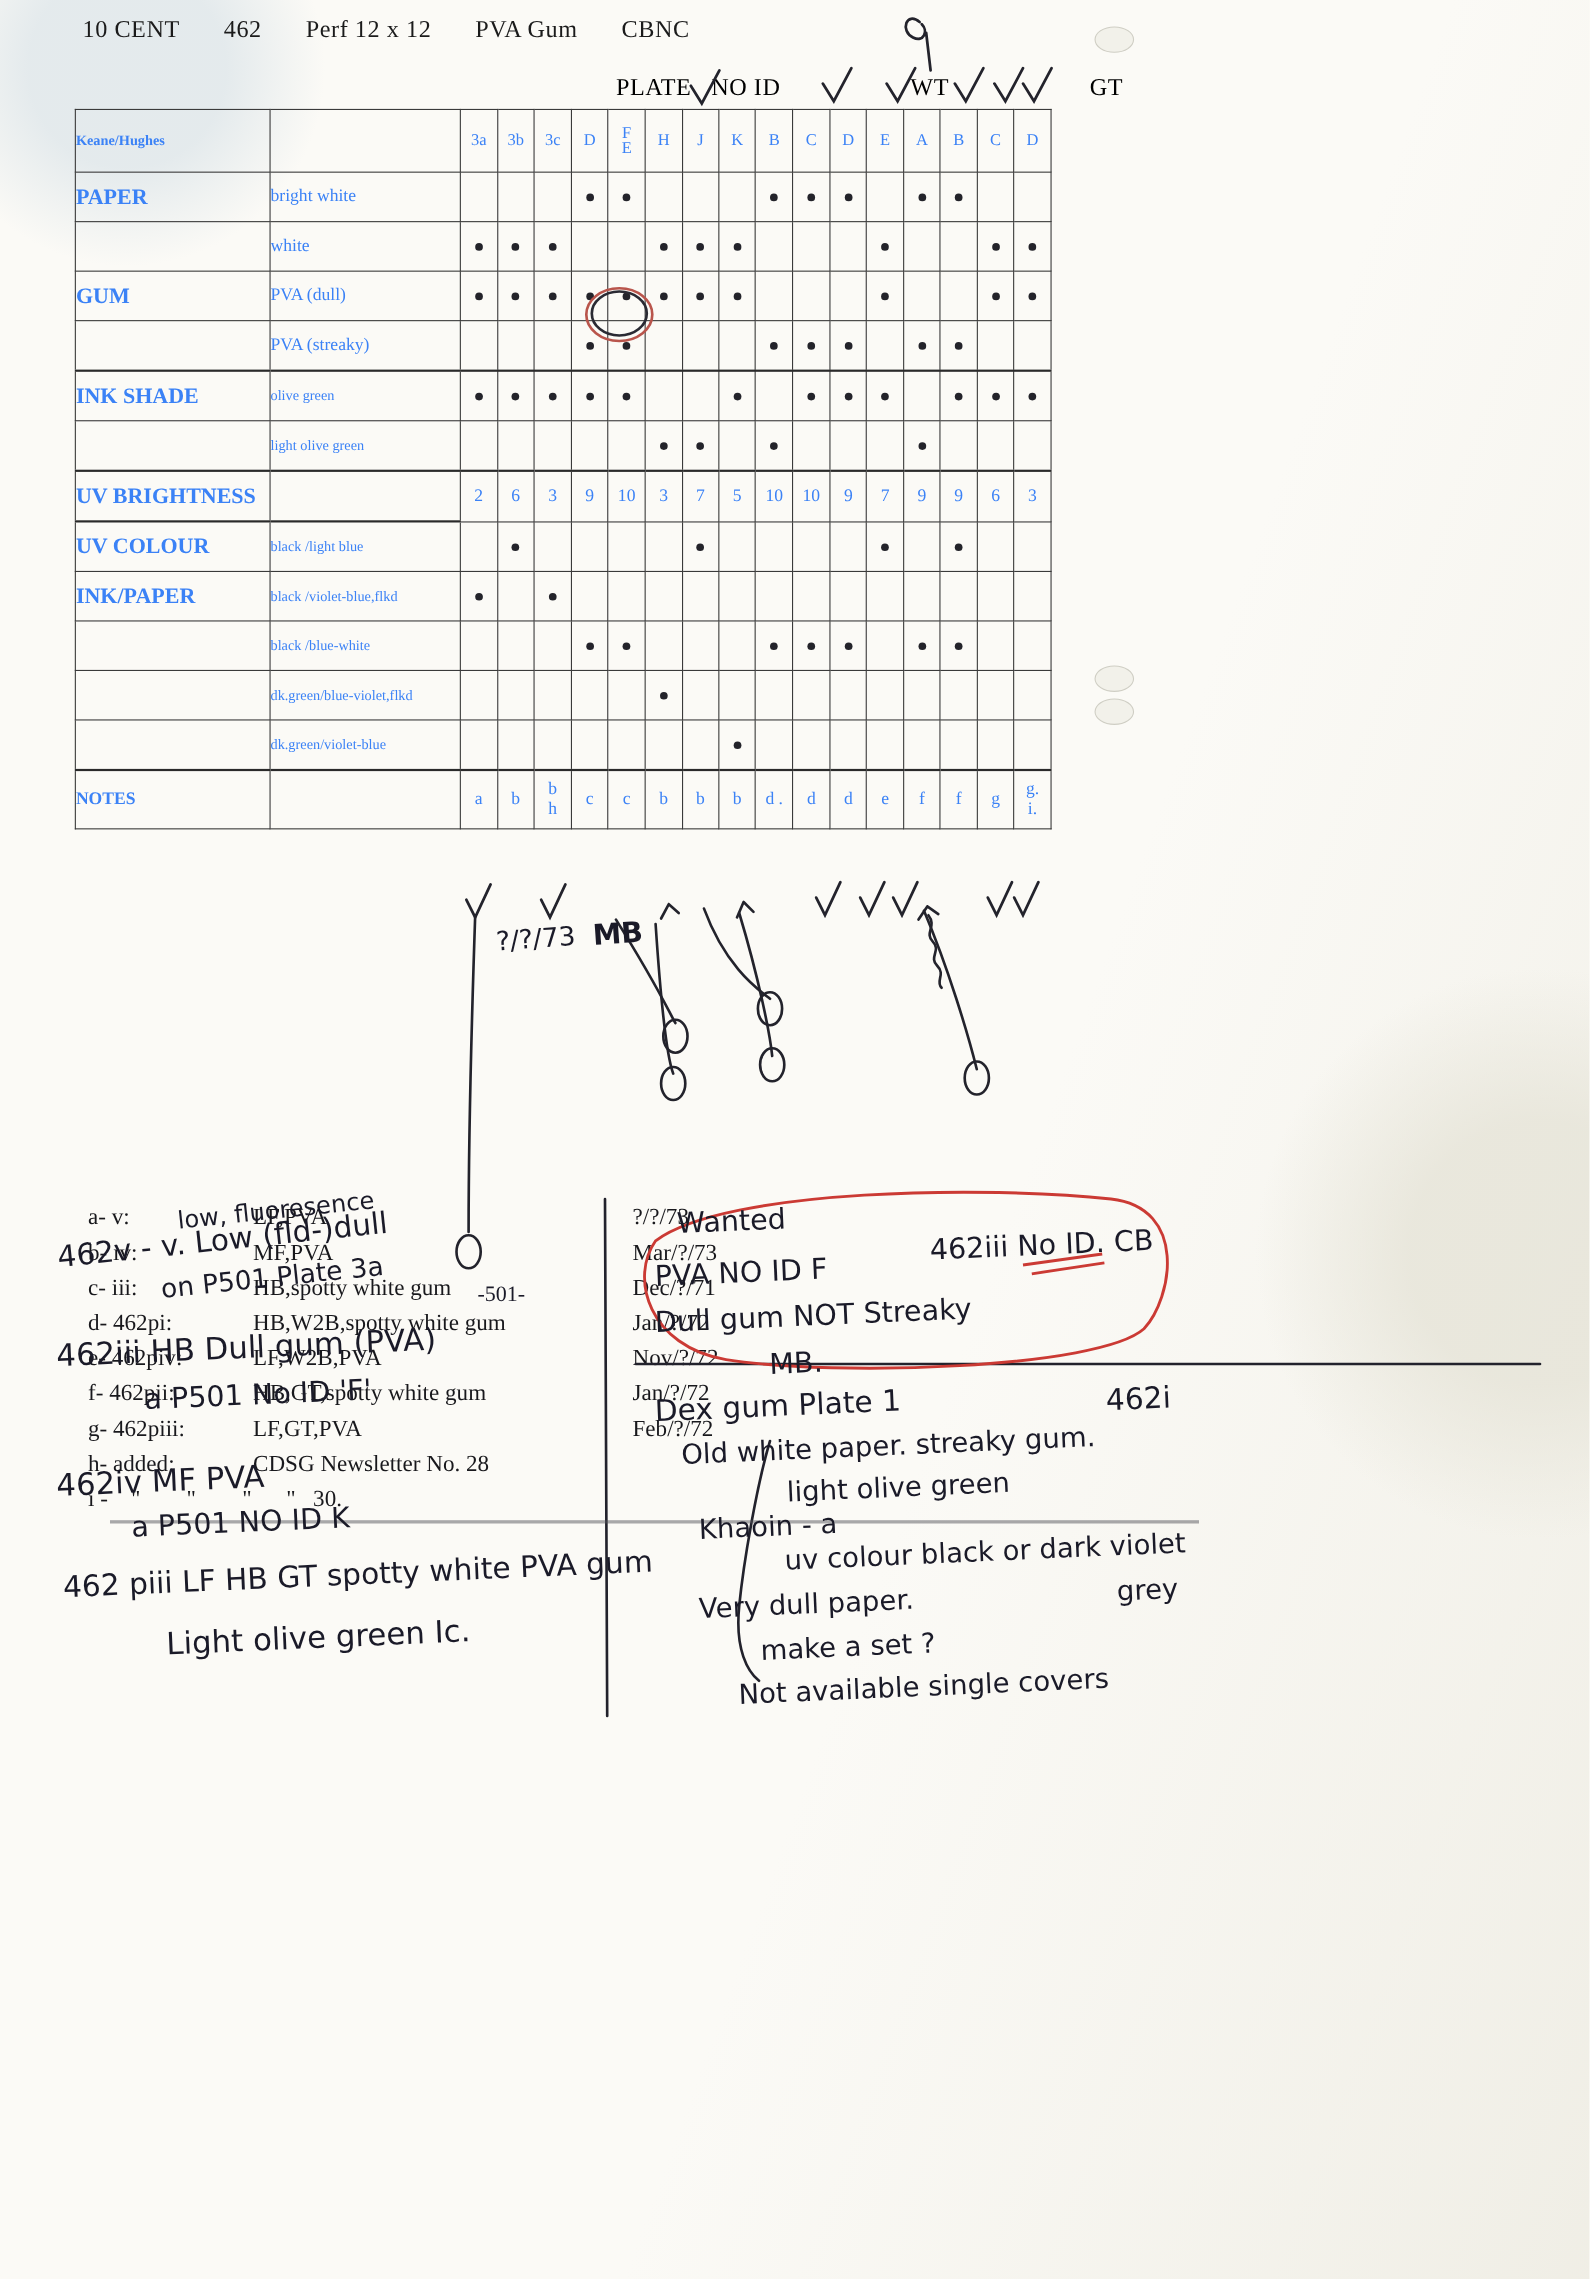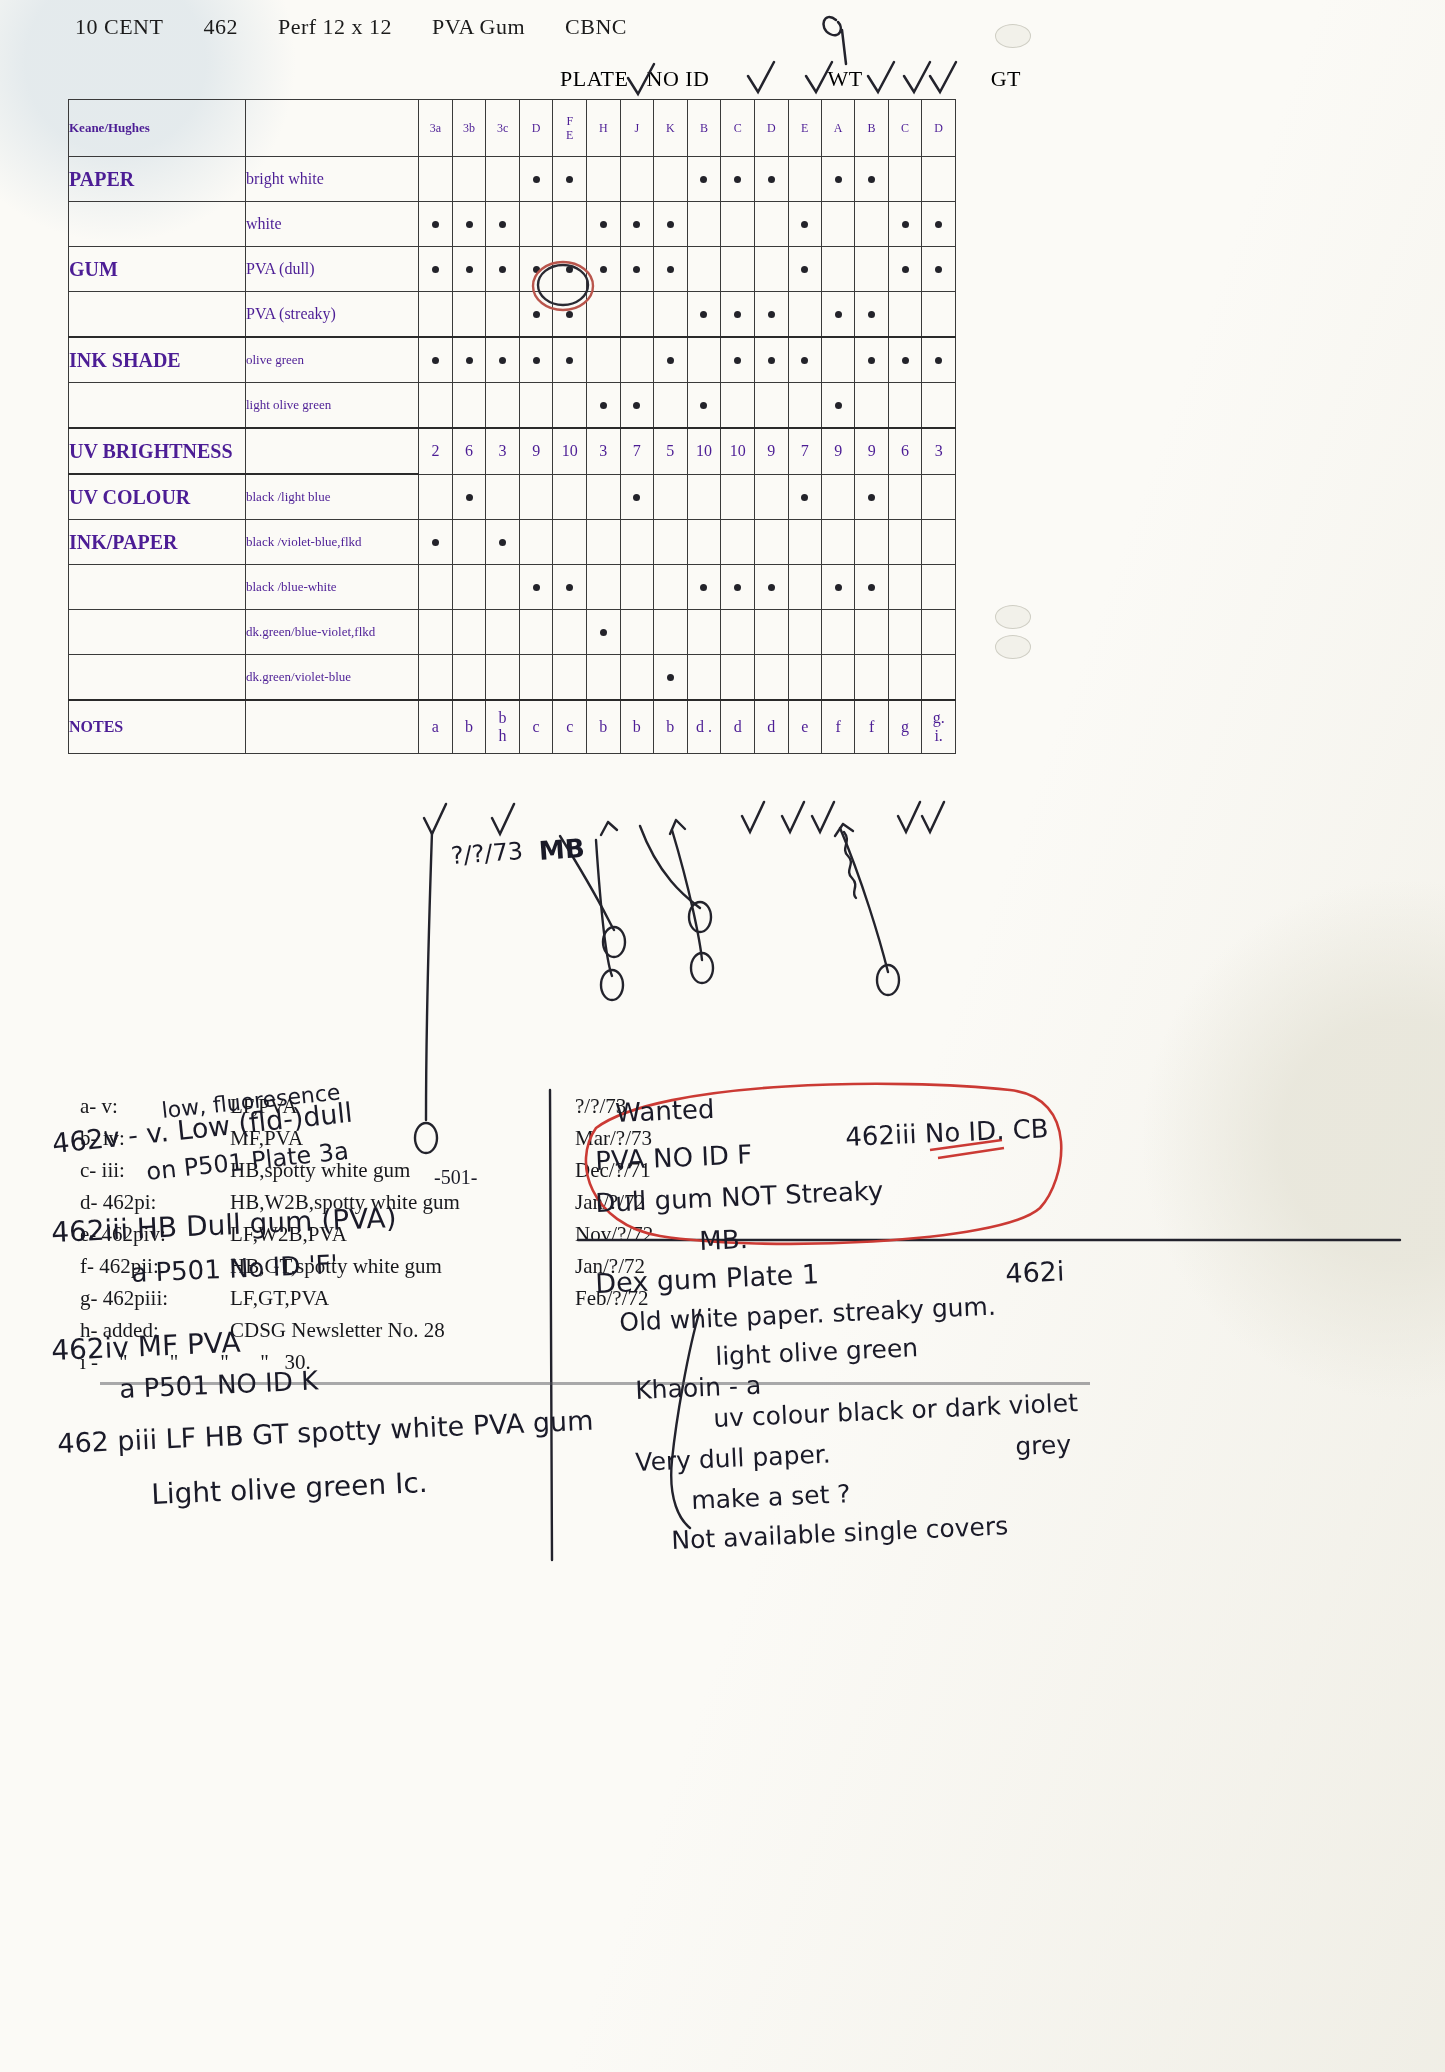--- a/index.html
+++ b/index.html
@@ -25,39 +25,39 @@
   }
   .hdr{
     position:absolute;left:75px;top:14px;
     font-size:22px;letter-spacing:.5px;color:#1b1b1b;
   }
   .hdr span{margin-right:34px;}
   
   .tbl{
     position:absolute;left:68px;top:99px;width:888px;
     border-collapse:collapse;
-    font-size:15px;color:#4c1d95;
+    font-size:15px;color:#3b82f6;
   }
   .tbl td{
     border:1px solid #3a3a3a;
     padding:0;height:44px;vertical-align:middle;
   }
   .c-lab{width:178px;padding-left:12px;font-weight:bold;font-size:20px;}
   .c-sub{width:176px;padding-left:10px;font-size:16px;}
   .c-sub.small{font-size:13px;}
   .col{width:33.5px;text-align:center;font-size:13px;}
   .thickline{border-top:2px solid #2a2a2a !important;}
   .dot::after{content:"";display:inline-block;width:7px;height:7px;border-radius:50%;background:#23232a;}
   .nodot::after{content:"";}
   .plateno{
     position:absolute;left:560px;top:66px;font-size:22px;letter-spacing:.5px;
   }
   .plateno i{font-style:normal;margin-right:18px;}
   .hdrrow td{height:56px;font-size:13px;}
-  .hdrrow .stackE{font-size:12px;line-height:14px;}
+  .hdrrow .stackE{font-size:15px;line-height:14px;}
   .uvnum{font-size:16px;}
   .notesrow td{height:52px;font-size:16px;}
   
   .legend{
     position:absolute;left:80px;top:1090px;font-size:21px;line-height:32px;color:#18181c;
     white-space:pre;
   }
   
   .hw{
     position:absolute;

